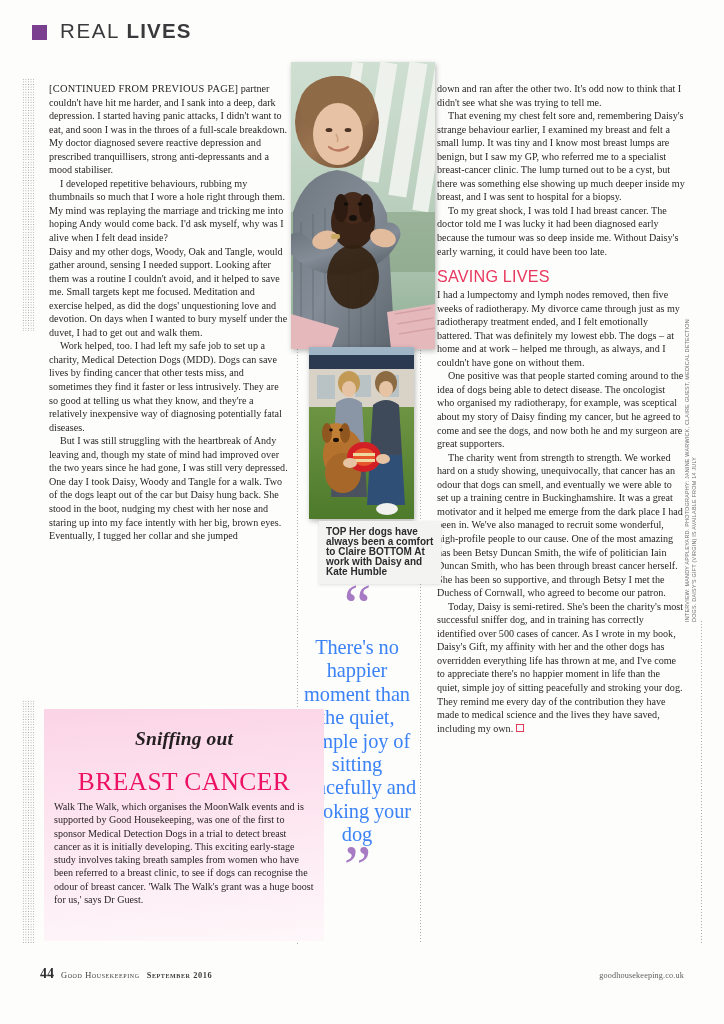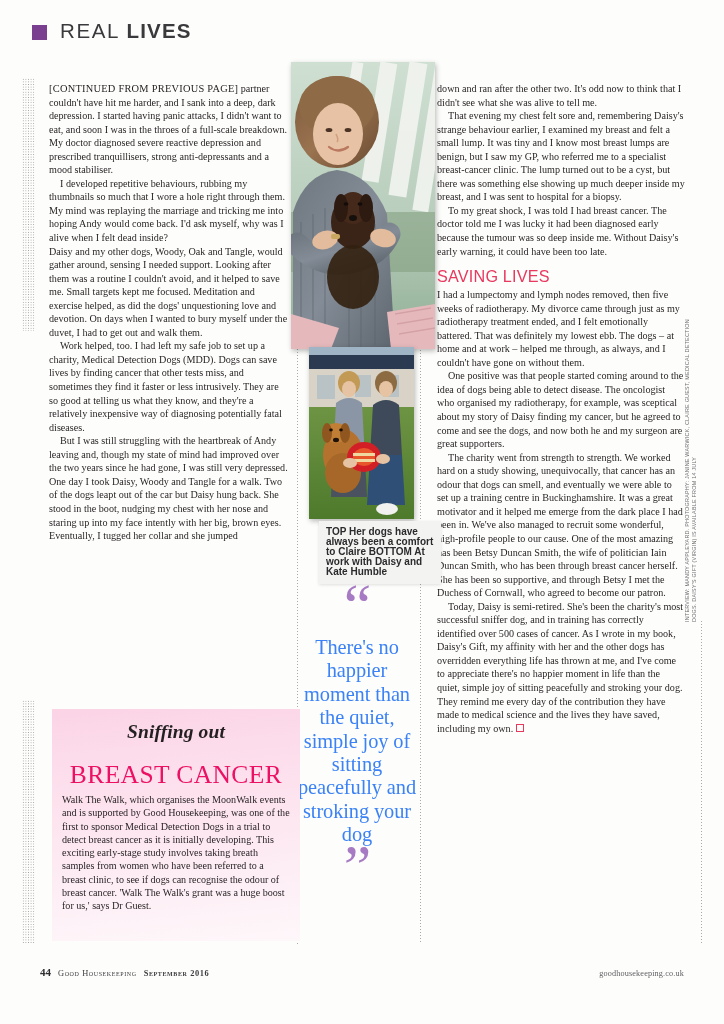--- a/index.html
+++ b/index.html
@@ -148,27 +148,27 @@
     font-family: "Liberation Serif", serif;
     font-size: 20.4px;
     line-height: 23.4px;
     color: #3b82f6;
     letter-spacing: -.1px;
   }
 
   
   .pinkbox {
     position: absolute;
-    left: 52px;
+    left: 44px;
     top: 709px;
-    width: 248px;
+    width: 280px;
     height: 232px;
     background: linear-gradient(175deg, #fbd4e6 0%, #fde2ee 38%, #fdf0f6 78%, #fef7fa 100%);
     text-align: center;
-    padding-top: 12px;
+    padding-top: 19px;
     box-sizing: border-box;
   }
   .pinkbox .kicker {
     font-family: "Liberation Serif", serif;
     font-style: italic;
     font-weight: 700;
     font-size: 19.5px;
     line-height: 22px;
     color: #231f20;
     letter-spacing: .1px;
@@ -233,21 +233,21 @@
     font-size: 8.4px;
     letter-spacing: .5px;
     color: #3c3c3e;
     display: flex;
     align-items: baseline;
     gap: 7px;
   }
   .foot-page {
     font-family: "Liberation Serif", serif;
     font-weight: 700;
-    font-size: 11px;
+    font-size: 14px;
     letter-spacing: 0;
     color: #2e2e30;
   }
   .foot-mag { font-variant: small-caps; letter-spacing: .6px; }
   .foot-issue { font-variant: small-caps; font-weight: 700; letter-spacing: .6px; }
   .foot-right {
     font-family: "Liberation Serif", serif;
     font-size: 8.2px;
     letter-spacing: .15px;
     color: #5d5d60;
@@ -397,21 +397,21 @@
   <div class="col" id="col-left">
     <p class="contd"><span class="smallcaps">[CONTINUED FROM PREVIOUS PAGE]</span>
       <span>partner couldn't have hit me harder, and I sank into a deep, dark depression. I started having panic attacks, I didn't want to eat, and soon I was in the throes of a full-scale breakdown. My doctor diagnosed severe reactive depression and prescribed tranquillisers, strong anti-depressants and a mood stabiliser.</span></p>
     <p>I developed repetitive behaviours, rubbing my thumbnails so much that I wore a hole right through them. My mind was replaying the marriage and tricking me into hoping Andy would come back. I'd ask myself, why was I alive when I felt dead inside?</p>
     <p class="noindent">Daisy and my other dogs, Woody, Oak and Tangle, would gather around, sensing I needed support. Looking after them was a routine I couldn't avoid, and it helped to save me. Small targets kept me focused. Meditation and exercise helped, as did the dogs' unquestioning love and devotion. On days when I wanted to bury myself under the duvet, I had to get out and walk them.</p>
     <p>Work helped, too. I had left my safe job to set up a charity, Medical Detection Dogs (MDD). Dogs can save lives by finding cancer that other tests miss, and sometimes they find it faster or less intrusively. They are so good at telling us what they know, and they're a relatively inexpensive way of diagnosing potentially fatal diseases.</p>
     <p>But I was still struggling with the heartbreak of Andy leaving and, though my state of mind had improved over the two years since he had gone, I was still very depressed. One day I took Daisy, Woody and Tangle for a walk. Two of the dogs leapt out of the car but Daisy hung back. She stood in the boot, nudging my chest with her nose and staring up into my face intently with her big, brown eyes. Eventually, I tugged her collar and she jumped</p>
   </div>
 
   <div class="col" id="col-right">
-    <p class="noindent">down and ran after the other two. It's odd now to think that I didn't see what she was alive to tell me.</p>
+    <p class="noindent">down and ran after the other two. It's odd now to think that I didn't see what she was trying to tell me.</p>
     <p>That evening my chest felt sore and, remembering Daisy's strange behaviour earlier, I examined my breast and felt a small lump. It was tiny and I know most breast lumps are benign, but I saw my GP, who referred me to a specialist breast-cancer clinic. The lump turned out to be a cyst, but there was something else showing up much deeper inside my breast, and I was sent to hospital for a biopsy.</p>
     <p>To my great shock, I was told I had breast cancer. The doctor told me I was lucky it had been diagnosed early because the tumour was so deep inside me. Without Daisy's early warning, it could have been too late.</p>
     <div class="sect-head">SAVING LIVES</div>
     <p class="noindent">I had a lumpectomy and lymph nodes removed, then five weeks of radiotherapy. My divorce came through just as my radiotherapy treatment ended, and I felt emotionally battered. That was definitely my lowest ebb. The dogs – at home and at work – helped me through, as always, and I couldn't have gone on without them.</p>
     <p>One positive was that people started coming around to the idea of dogs being able to detect disease. The oncologist who organised my radiotherapy, for example, was sceptical about my story of Daisy finding my cancer, but he agreed to come and see the dogs, and now both he and my surgeon are great supporters.</p>
     <p>The charity went from strength to strength. We worked hard on a study showing, unequivocally, that cancer has an odour that dogs can smell, and eventually we were able to set up a training centre in Buckinghamshire. It was a great motivator and it helped me emerge from the dark place I had been in. We've also managed to recruit some wonderful, high-profile people to our cause. One of the most amazing has been Betsy Duncan Smith, the wife of politician Iain Duncan Smith, who has been through breast cancer herself. She has been so supportive, and through Betsy I met the Duchess of Cornwall, who agreed to become our patron.</p>
     <p><span>Today, Daisy is semi-retired. She's been the charity's most successful sniffer dog, and in training has correctly identified over 500 cases of cancer. As I wrote in my book, Daisy's Gift, my affinity with her and the other dogs has overridden everything life has thrown at me, and I've come to appreciate there's no happier moment in life than the quiet, simple joy of sitting peacefully and stroking your dog. They remind me every day of the contribution they have made to medical science and the lives they have saved, including my own.</span><span class="endmark"></span></p>
   </div>
 
   <div class="caption">TOP Her dogs have always been a comfort to Claire BOTTOM At work with Daisy and Kate Humble</div>

